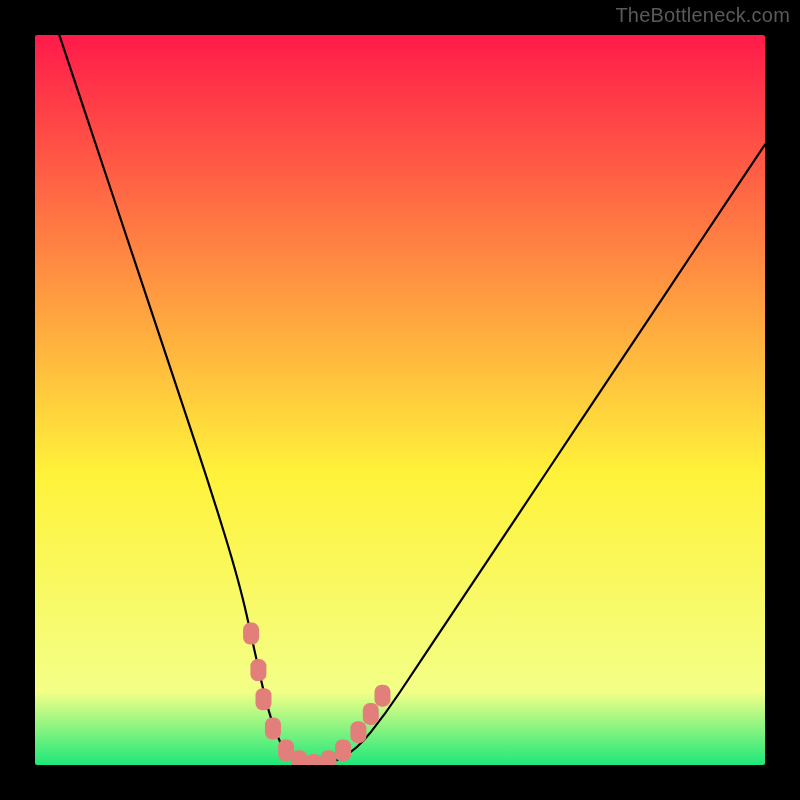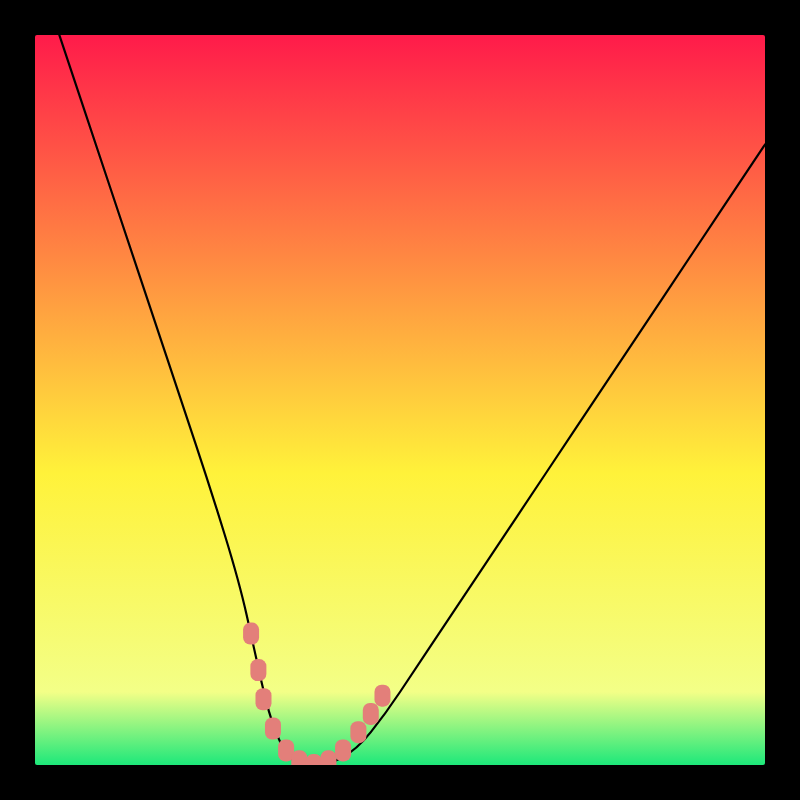--- a/index.html
+++ b/index.html
@@ -38,20 +38,21 @@
   .plot-area svg {
     display: block;
     width: 730px;
     height: 730px;
   }
 </style>
 </head>
 <body>
 
 <div class="stage">
+  <div class="watermark">TheBottleneck.com</div>
 
   <div class="plot-area">
     <svg viewBox="0 0 730 730" preserveAspectRatio="none">
       <defs>
         <linearGradient id="bg-grad" x1="0" y1="0" x2="0" y2="1">
           <stop id="g0" offset="0%" stop-color="#ff1b4a"></stop>
           <stop id="g1" offset="60%" stop-color="#fff23a"></stop>
           <stop id="g2" offset="90%" stop-color="#f3ff87"></stop>
           <stop id="g3" offset="100%" stop-color="#1de87a"></stop>
         </linearGradient>

